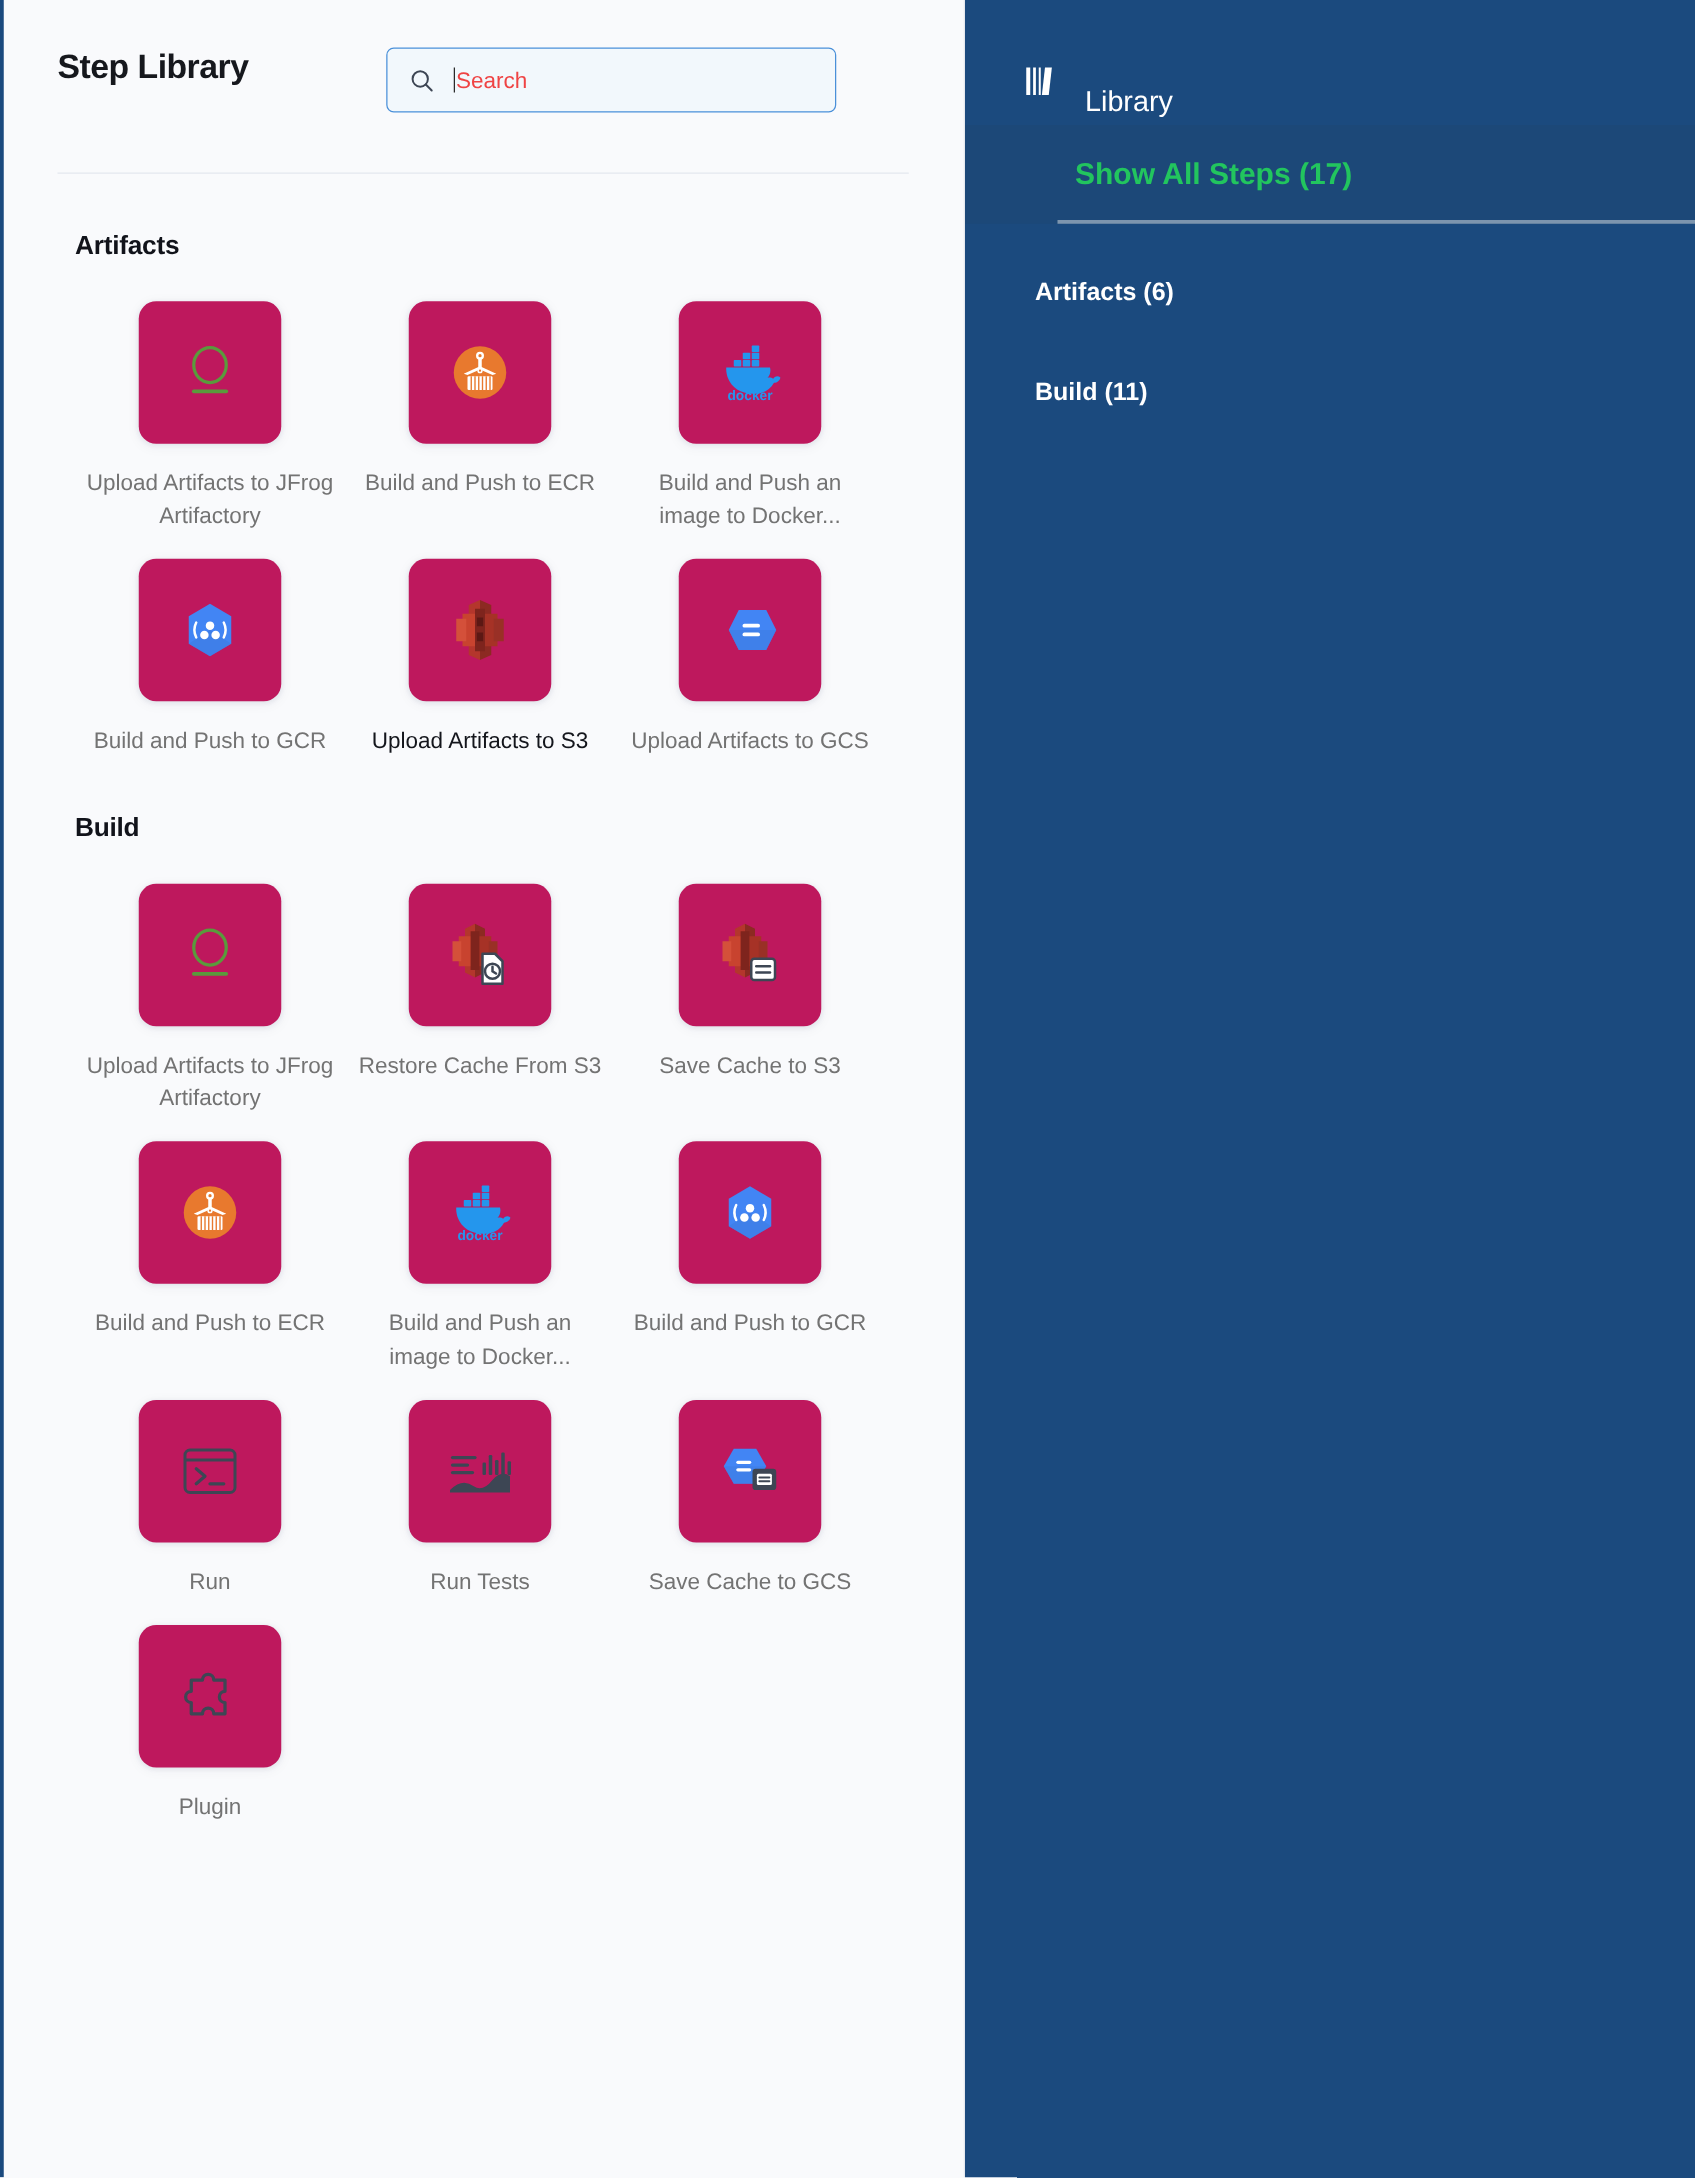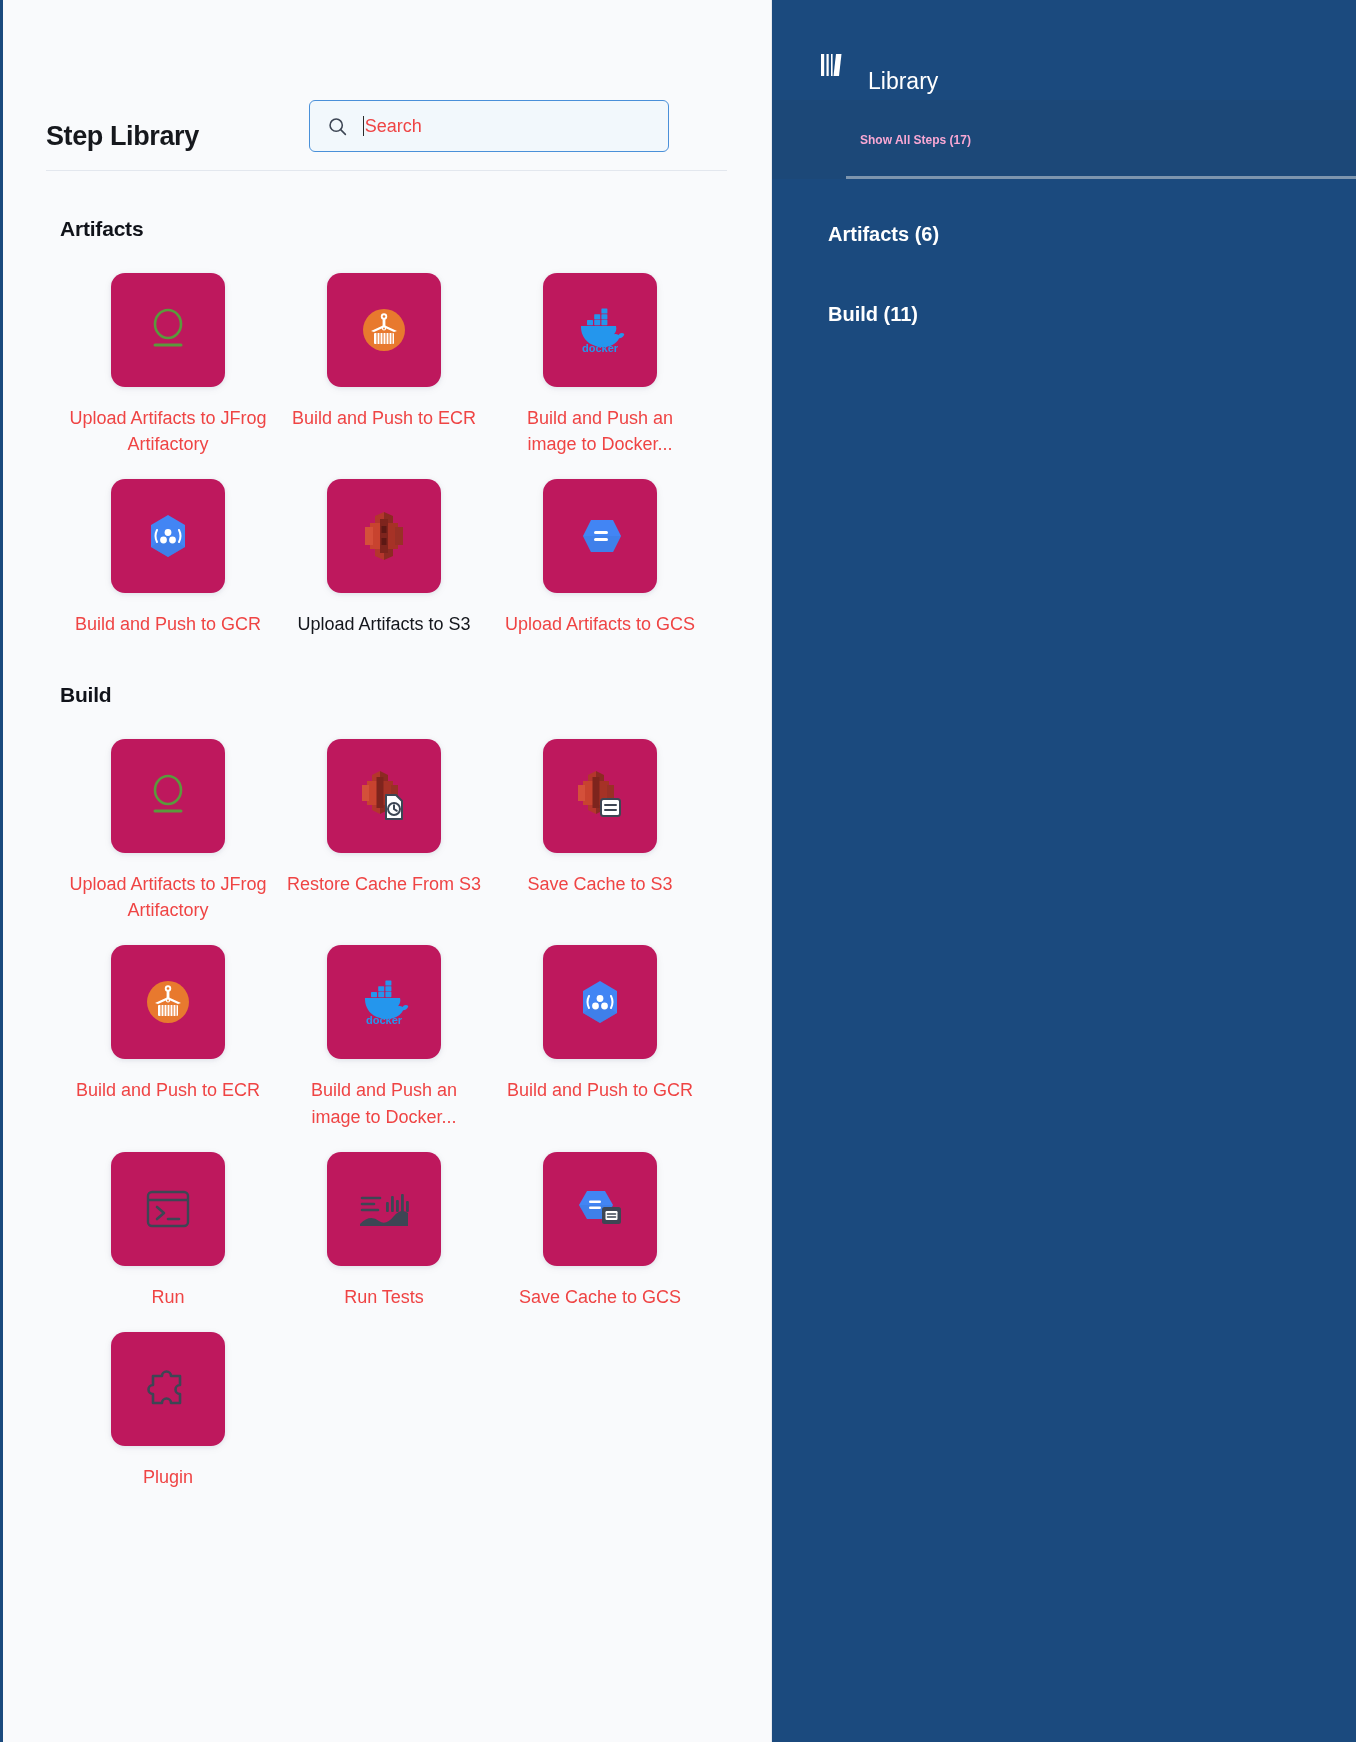--- a/index.html
+++ b/index.html
@@ -22,24 +22,23 @@
     border-right: 1px solid #e6e9ef;
     position: relative;
     overflow: hidden;
   }
   .left-edge {
     position: absolute; left: 0; top: 0; width: 3px; height: 100%;
     background: #1b4a7e;
   }
   .panel-header {
     display: flex;
-    align-items: flex-end;
+    align-items: flex-start;
     padding: 38px 36px 0 46px;
     height: 120px;
-    margin-top: 32px;
   }
   .panel-title {
     font-size: 27px;
     font-weight: bold;
     color: #16181d;
     letter-spacing: -0.4px;
     white-space: nowrap;
   }
   .search-wrap {
     margin-left: 110px;
@@ -100,21 +99,21 @@
     border-radius: 14px;
     box-shadow: 0 1px 4px rgba(20,40,80,0.08), 0 2px 10px rgba(20,40,80,0.05);
     display: flex; align-items: center; justify-content: center;
   }
   .step-label {
     margin-top: 18px;
     width: 200px;
     text-align: center;
     font-size: 18px;
     line-height: 1.45;
-    color: #ef4444;
+    color: #737373;
   }
   .step-card.active .step-label { color: #14161c; }
 
   
   .right-panel {
     width: 584px;
     height: 1742px;
     background: #1b4a7e;
     color: #ffffff;
     position: relative;
@@ -129,21 +128,21 @@
     font-size: 23px; margin-left: 24px; color: #fff; font-weight: normal; margin-top: 32px;
   }
   .show-all {
     margin-top: 0px;
     height: 79px;
     background: #1c4878;
     display: flex; align-items: center;
     padding-left: 88px;
     position: relative;
   }
-  .show-all-label { font-size: 12px; font-weight: bold; color:#f9a8d4; }
+  .show-all-label { font-size: 24px; font-weight: bold; color:#22c55e; }
   .show-all-underline {
     position: absolute; left: 74px; right: 0px; bottom: 0;
     height: 3px; background: #7d95ae;
   }
   .cat-list { padding: 0 0 0 56px; }
   .cat-item {
     font-size: 20px;
     font-weight: bold;
     color: #ffffff;
     margin-top: 57px;

